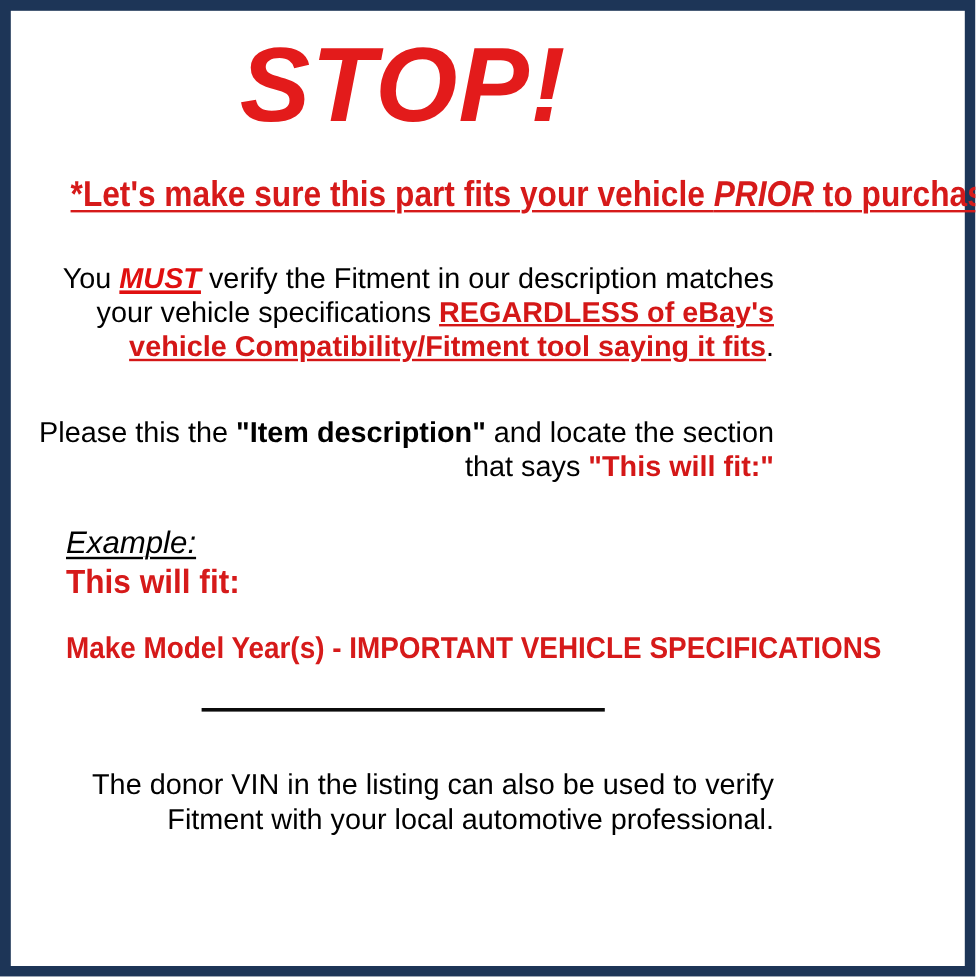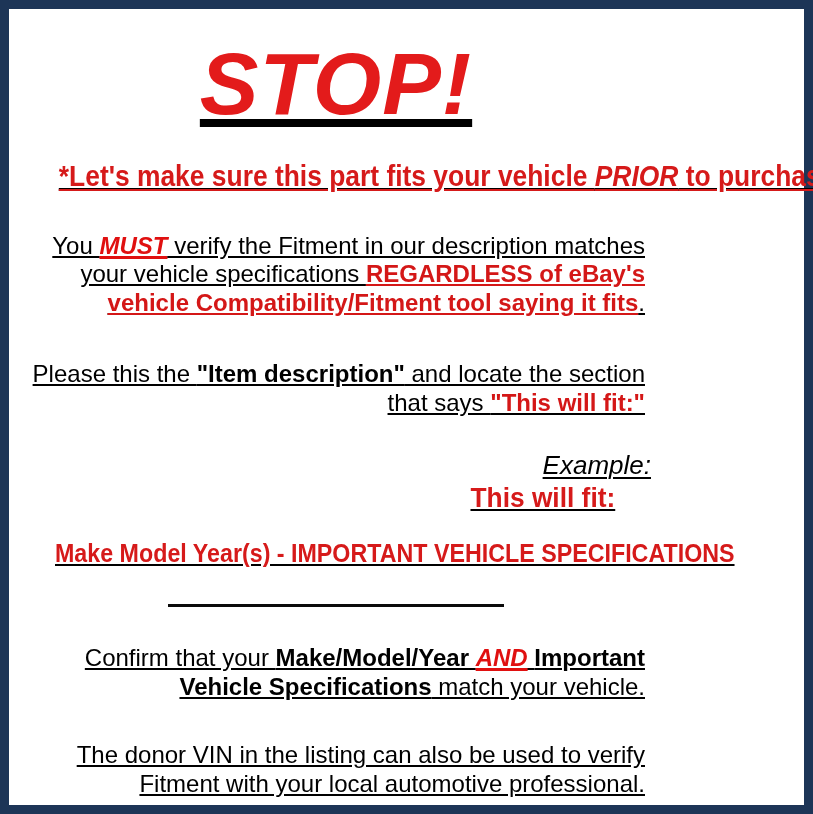--- a/index.html
+++ b/index.html
@@ -42,22 +42,21 @@
     box-sizing: border-box;
   }
 
   .content {
     position: absolute;
     left: 9px;
     top: 9px;
     width: 654px;
     height: 796px;
     box-sizing: border-box;
-    padding: 17px 12px;
-    text-decoration: underline;
+    padding: 4px 12px;
   }
 
   
   .stop-heading {
     text-align: center;
     color: #e31b1b;
     font-family: "Liberation Sans", sans-serif;
     font-weight: bold;
     font-style: italic;
     font-size: 88px;
@@ -127,21 +126,21 @@
   }
   .em-red-b {
     color: #d41717;
     font-weight: bold;
   }
 
   
   .example-block {
     margin-top: 34px;
     padding-left: 34px;
-    text-align: right;
+    text-align: left;
   }
   .example-label {
     color: #000000;
     font-family: "Liberation Sans", sans-serif;
     font-style: italic;
     font-weight: normal;
     font-size: 26px;
     line-height: 1.1;
     text-decoration: underline;
     text-decoration-thickness: 2px;
@@ -215,20 +214,17 @@
         <span class="example-label">Example:</span>
       </div>
       <div class="example-fit">This will fit:</div>
       <div class="example-spec">Make Model Year(s) - IMPORTANT VEHICLE SPECIFICATIONS</div>
     </div>
 
     <div class="divider-wrap">
       <span class="divider"></span>
     </div>
 
-    <p class="para p-confirm">
-      <span>Confirm that your </span><span class="em-black-b">Make/Model/Year</span><span> </span><span class="em-red-bi-u">AND</span><span> </span><span class="em-black-b">Important Vehicle Specifications</span><span> match your vehicle.</span>
-    </p>
 
     <p class="para p-vin">The donor VIN in the listing can also be used to verify Fitment with your local automotive professional.</p>
 
   </div>
 </div>
 
 </body></html>

